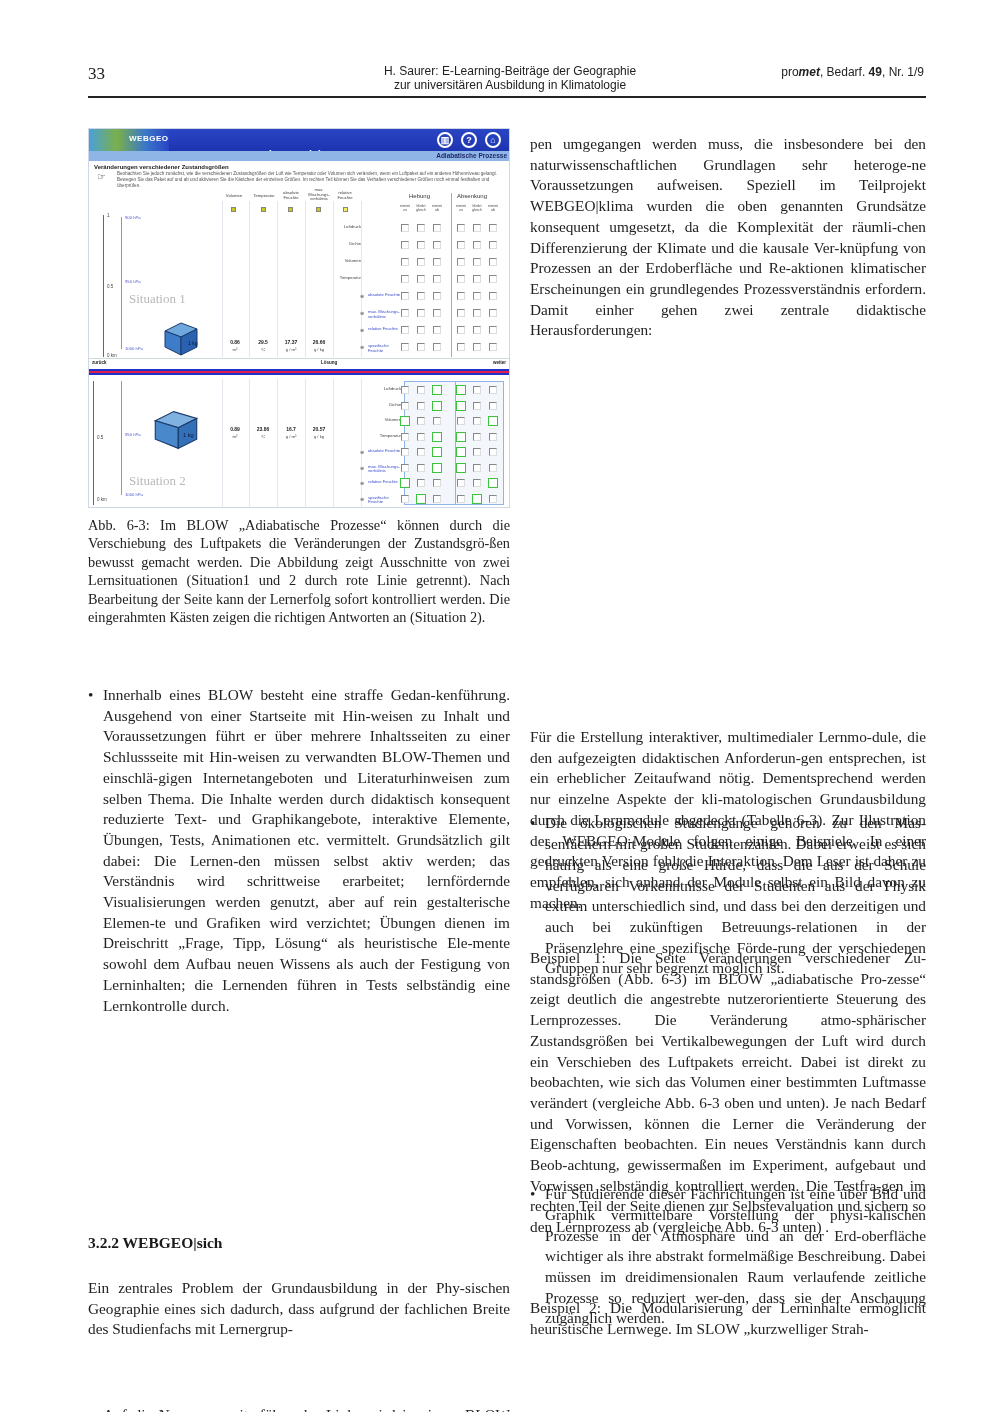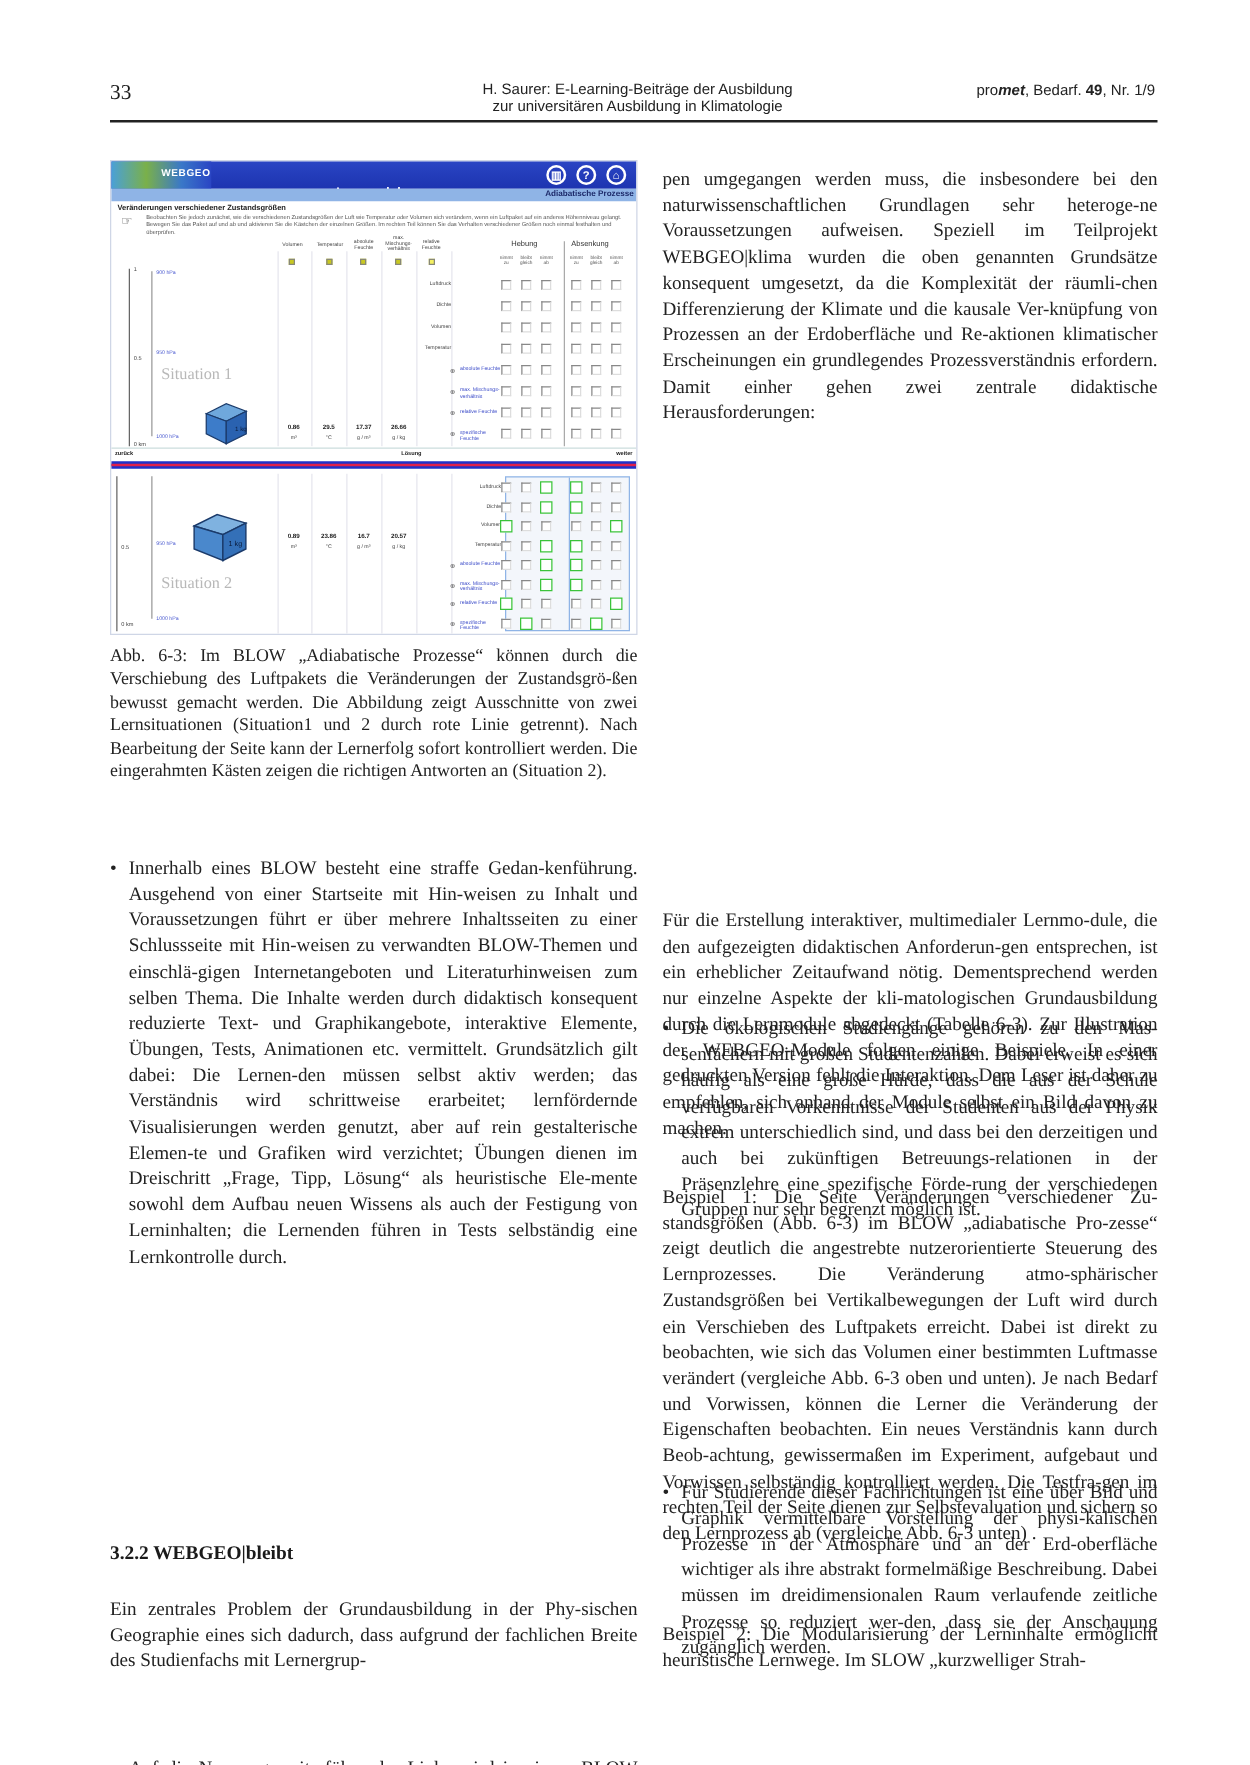--- a/index.html
+++ b/index.html
@@ -52,21 +52,21 @@
   .redline { position: absolute; left: 0; top: 240px; width: 100%; height: 6px; background: #2030c8; }
   .redline::after { content: ""; position: absolute; left: 0; top: 2px; width: 100%; height: 2px; background: #e0204a; }
   .answer-box { position: absolute; left: 315px; top: 252px; width: 100px; height: 124px; border: 1px solid #8fb4e6; background: #f3f6fb; }
   .answer-box .mid { position: absolute; left: 50px; top: 0; height: 100%; width: 1px; background: #8fb4e6; }
 </style>
 </head>
 <body>
 
 <div class="hdr-page">33</div>
 <div class="hdr-center">
-  <div>H. Saurer: E-Learning-Beiträge der Ausbildung</div>
+  <div>H. Saurer: E-Learning-Beiträge der Geographie</div>
   <div>zur universitären Ausbildung in Klimatologie</div>
 </div>
 <div class="hdr-right"><span>pro</span><b><i>met</i></b><span>, Bedarf. </span><b>49</b><span>, Nr. 1/9</span></div>
 <div class="hdr-rule"></div>
 
 <div class="fig">
   <div class="topbar">
     <div class="logo-bg"></div>
     <div class="logo-txt">WEBGEO</div>
     <div class="lernmodule">Lernmodule</div>
@@ -152,21 +152,21 @@
   <div class="vline" style="left:244px;top:250px;height:128px"></div>
   <div class="vline" style="left:272px;top:250px;height:128px"></div>
   <div id="grid2"></div>
 
   <div class="scale" style="left:4px;top:252px;height:124px"></div>
   <div class="scale-lbl" style="left:8px;top:306px">0.5</div>
   <div class="scale-lbl" style="left:8px;top:368px">0  km</div>
   <div class="scale" style="left:32px;top:252px;height:114px;background:#999"></div>
   <div class="hpa" style="left:36px;top:303px">950 hPa</div>
   <div class="hpa" style="left:36px;top:363px">1000 hPa</div>
-  <div class="sit" style="left:40px;top:329px">Situation 2</div>
+  <div class="sit" style="left:40px;top:344px">Situation 2</div>
   <svg class="cube" style="left:64px;top:280px;width:46px;height:42px" viewBox="0 0 40 36">
     <polygon points="2,10 18,2 38,8 22,16" fill="#7fb2e0" stroke="#1b3b6b" stroke-width="1"></polygon>
     <polygon points="2,10 22,16 22,34 2,26" fill="#4a88cc" stroke="#1b3b6b" stroke-width="1"></polygon>
     <polygon points="22,16 38,8 38,26 22,34" fill="#3470b8" stroke="#1b3b6b" stroke-width="1"></polygon>
     <text x="26" y="24" font-size="5" fill="#0a1a3a" font-family="Liberation Sans, sans-serif">1 kg</text>
   </svg>
   <div class="val" style="left:134px;top:297px">0.89</div>
   <div class="val" style="left:162px;top:297px">23.86</div>
   <div class="val" style="left:190px;top:297px">16.7</div>
   <div class="val" style="left:218px;top:297px">20.57</div>
@@ -299,21 +299,21 @@
 <div class="col-left caption" style="top:516px">Abb. 6-3: Im BLOW „Adiabatische Prozesse“ können durch die Verschiebung des Luftpakets die Veränderungen der Zustandsgrö-ßen bewusst gemacht werden. Die Abbildung zeigt Ausschnitte von zwei Lernsituationen (Situation1 und 2 durch rote Linie getrennt). Nach Bearbeitung der Seite kann der Lernerfolg sofort kontrolliert werden. Die eingerahmten Kästen zeigen die richtigen Antworten an (Situation 2).</div>
 
 <div class="col-left txt bullet" style="top:685px">
   <span class="dot">•</span>
   <div>Innerhalb eines BLOW besteht eine straffe Gedan-kenführung. Ausgehend von einer Startseite mit Hin-weisen zu Inhalt und Voraussetzungen führt er über mehrere Inhaltsseiten zu einer Schlussseite mit Hin-weisen zu verwandten BLOW-Themen und einschlä-gigen Internetangeboten und Literaturhinweisen zum selben Thema. Die Inhalte werden durch didaktisch konsequent reduzierte Text- und Graphikangebote, interaktive Elemente, Übungen, Tests, Animationen etc. vermittelt. Grundsätzlich gilt dabei: Die Lernen-den müssen selbst aktiv werden; das Verständnis wird schrittweise erarbeitet; lernfördernde Visualisierungen werden genutzt, aber auf rein gestalterische Elemen-te und Grafiken wird verzichtet; Übungen dienen im Dreischritt „Frage, Tipp, Lösung“ als heuristische Ele-mente sowohl dem Aufbau neuen Wissens als auch der Festigung von Lerninhalten; die Lernenden führen in Tests selbständig eine Lernkontrolle durch.</div>
 </div>
 <div class="col-left txt bullet" style="top:1074px">
   <span class="dot">•</span>
   <div>Auf die Nennung weiterführender Links wird in einem BLOW verzichtet, um die Konzentration auf die zu vermittelnde Grundidee nicht zu stören. Lediglich am Ende eines BLOW werden weiterführende Quellen genannt. Bei Bedarf kann über eine Glossarfunktionalität die Arbeit in den BLOWs unterstützt werden.</div>
 </div>
-<div class="col-left heading" style="top:1234px">3.2.2 WEBGEO|bleibt</div>
+<div class="col-left heading" style="top:1234px">3.2.2 WEBGEO|sich</div>
 <div class="col-left txt" style="top:1278px">Ein zentrales Problem der Grundausbildung in der Phy-sischen Geographie eines sich dadurch, dass aufgrund der fachlichen Breite des Studienfachs mit Lernergrup-</div>
 
 <div class="col-right txt" style="top:134px">pen umgegangen werden muss, die insbesondere bei den naturwissenschaftlichen Grundlagen sehr heteroge-ne Voraussetzungen aufweisen. Speziell im Teilprojekt WEBGEO|klima wurden die oben genannten Grundsätze konsequent umgesetzt, da die Komplexität der räumli-chen Differenzierung der Klimate und die kausale Ver-knüpfung von Prozessen an der Erdoberfläche und Re-aktionen klimatischer Erscheinungen ein grundlegendes Prozessverständnis erfordern. Damit einher gehen zwei zentrale didaktische Herausforderungen:</div>
 <div class="col-right txt bullet" style="top:358px">
   <span class="dot">•</span>
   <div>Die ökologischen Studiengänge gehören zu den Mas-senfächern mit großen Studentenzahlen. Dabei erweist es sich häufig als eine große Hürde, dass die aus der Schule verfügbaren Vorkenntnisse der Studenten aus der Physik extrem unterschiedlich sind, und dass bei den derzeitigen und auch bei zukünftigen Betreuungs-relationen in der Präsenzlehre eine spezifische Förde-rung der verschiedenen Gruppen nur sehr begrenzt möglich ist.</div>
 </div>
 <div class="col-right txt bullet" style="top:563px">
   <span class="dot">•</span>
   <div>Für Studierende dieser Fachrichtungen ist eine über Bild und Graphik vermittelbare Vorstellung der physi-kalischen Prozesse in der Atmosphäre und an der Erd-oberfläche wichtiger als ihre abstrakt formelmäßige Beschreibung. Dabei müssen im dreidimensionalen Raum verlaufende zeitliche Prozesse so reduziert wer-den, dass sie der Anschauung zugänglich werden.</div>

